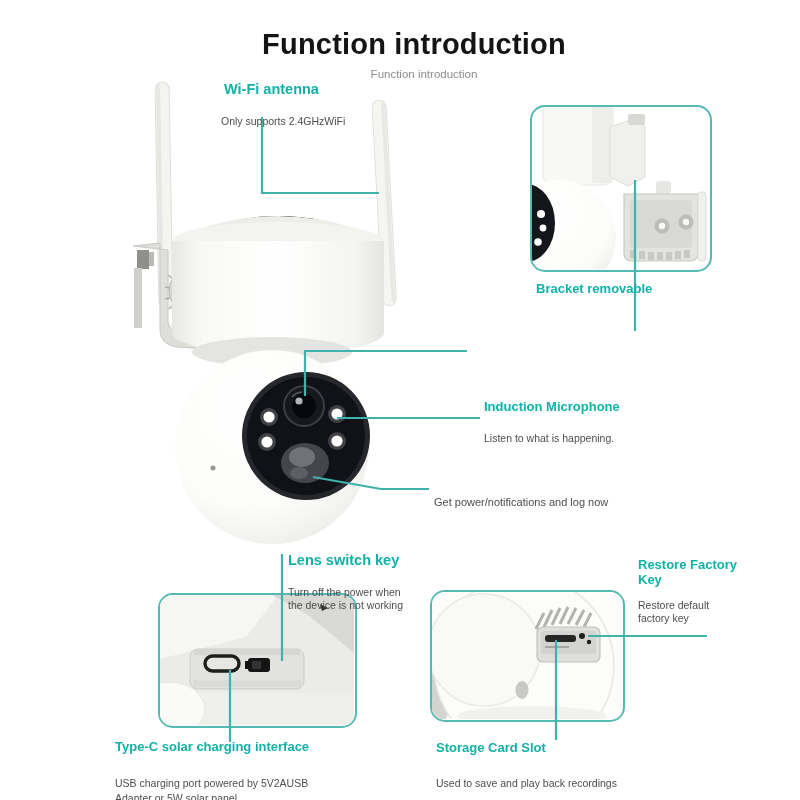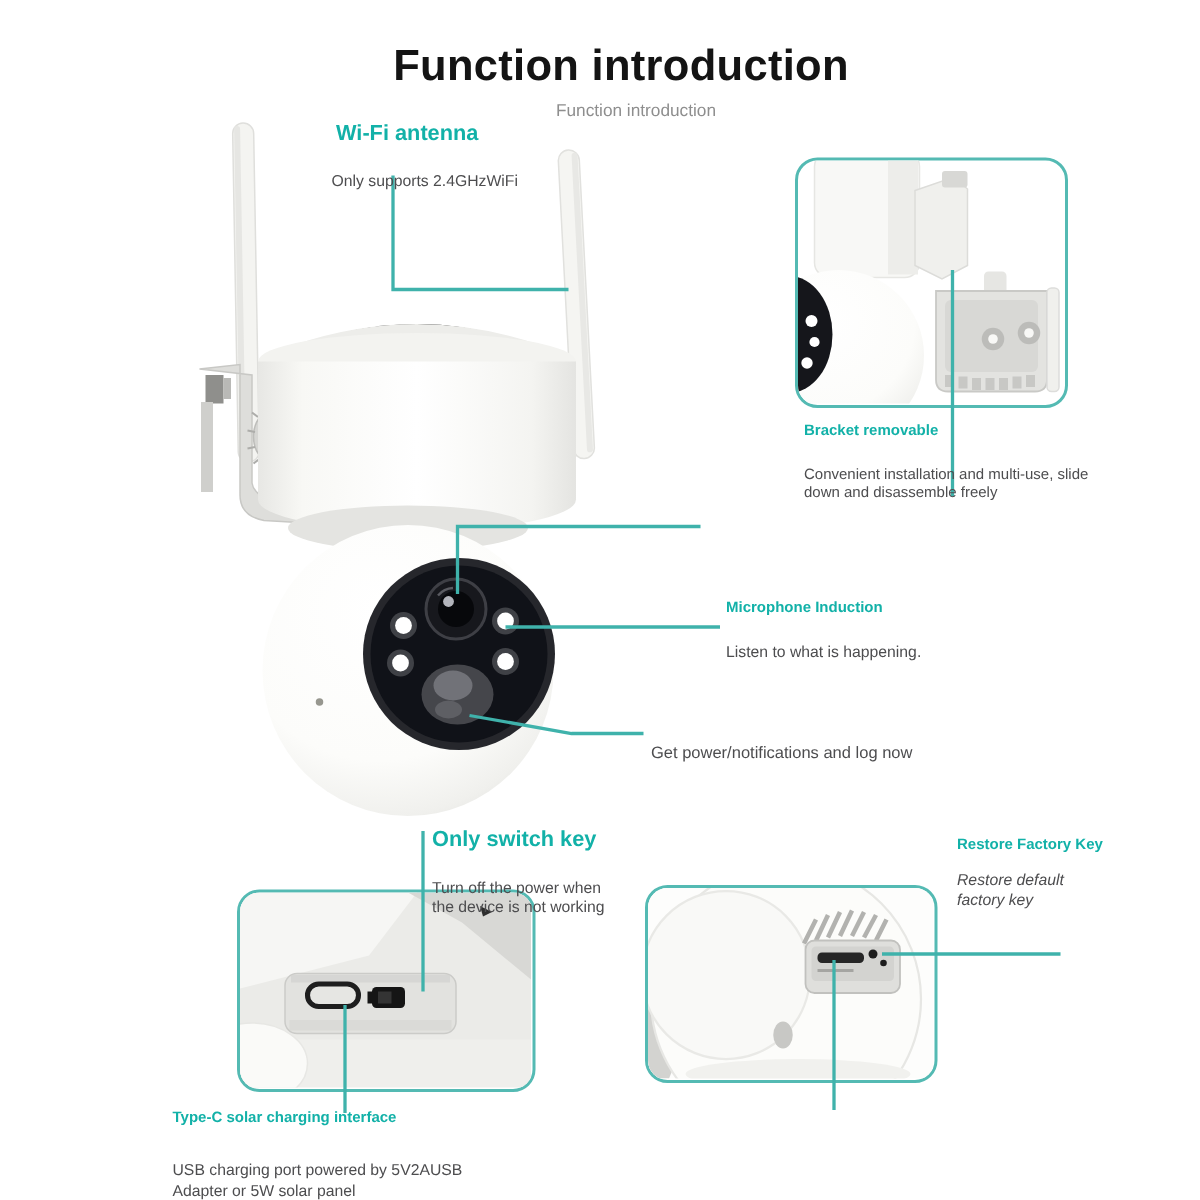--- a/index.html
+++ b/index.html
@@ -21,21 +21,21 @@
     transform:translateX(24px);font-size:11.5px;color:var(--subtle);z-index:3;}
 
   .illu{position:absolute;z-index:0;}
   .detail-box{position:absolute;border:2.5px solid var(--boxborder);border-radius:15px;
     background:#ffffff;overflow:hidden;z-index:0;}
   .detail-box svg{display:block;}
 
   #connector-overlay{position:absolute;left:0;top:0;width:800px;height:800px;z-index:1;pointer-events:none;}
 
   .callout{position:absolute;z-index:2;}
-  .c-title{color:var(--accent);font-weight:700;font-size:10px;line-height:1.15;}
+  .c-title{color:var(--accent);font-weight:700;font-size:13px;line-height:1.15;}
   .c-desc{color:var(--body);font-size:10.5px;line-height:1.28;margin-top:17px;}
   .callout.small .c-title{font-size:14.5px;}
   .callout.center{}
   .callout.center .c-desc{margin-top:21px;}
   .callout.center .c-desc p{margin:0;line-height:1.4;}
 </style>
 </head>
 <body>
 
 <div class="canvas">
@@ -236,45 +236,48 @@
     </g>
   </svg>
 
   <div class="callout small" style="left:224px;top:81px;">
     <div class="c-title">Wi-Fi antenna</div>
     <div class="c-desc" style="margin-left:-3px;">Only supports 2.4GHzWiFi</div>
   </div>
 
   <div class="callout" style="left:536px;top:282px;">
     <div class="c-title">Bracket removable</div>
-    <div class="c-desc" style="width:200px;font-size:10px;">Convenient installation and multi-use, slide down and disassemble freely</div>
   </div>
 
 
   <div class="callout" style="left:484px;top:400px;">
-    <div class="c-title">Microphone Induction</div>
+    <div class="c-title">Induction Microphone</div>
     <div class="c-desc">Listen to what is happening.</div>
   </div>
 
   <div class="callout" style="left:434px;top:478px;">
     <div class="c-desc" style="font-size:11px;">Get power/notifications and log now</div>
   </div>
 
   <div class="callout small" style="left:288px;top:552px;">
-    <div class="c-title">Only switch key</div>
+    <div class="c-title">Lens switch key</div>
     <div class="c-desc" style="width:130px;">Turn off the power when the device is not working</div>
   </div>
 
   <div class="callout" style="left:638px;top:558px;width:112px;">
     <div class="c-title">Restore Factory Key</div>
-    <div class="c-desc" style="width:95px;margin-top:11px;font-style:italic;">Restore default factory key</div>
+    <div class="c-desc" style="width:95px;margin-top:11px;">Restore default factory key</div>
   </div>
 
   <div class="callout center" style="left:115px;top:740px;width:250px;">
     <div class="c-title">Type-C solar charging interface</div>
     <div class="c-desc">
       <p>USB charging port powered by 5V2AUSB</p>
       <p>Adapter or 5W solar panel</p>
     </div>
   </div>
 
+  <div class="callout center" style="left:436px;top:741px;width:208px;">
+    <div class="c-title">Storage Card Slot</div>
+    <div class="c-desc">Used to save and play back recordings</div>
+  </div>
 
 </div>
 
 </body></html>

